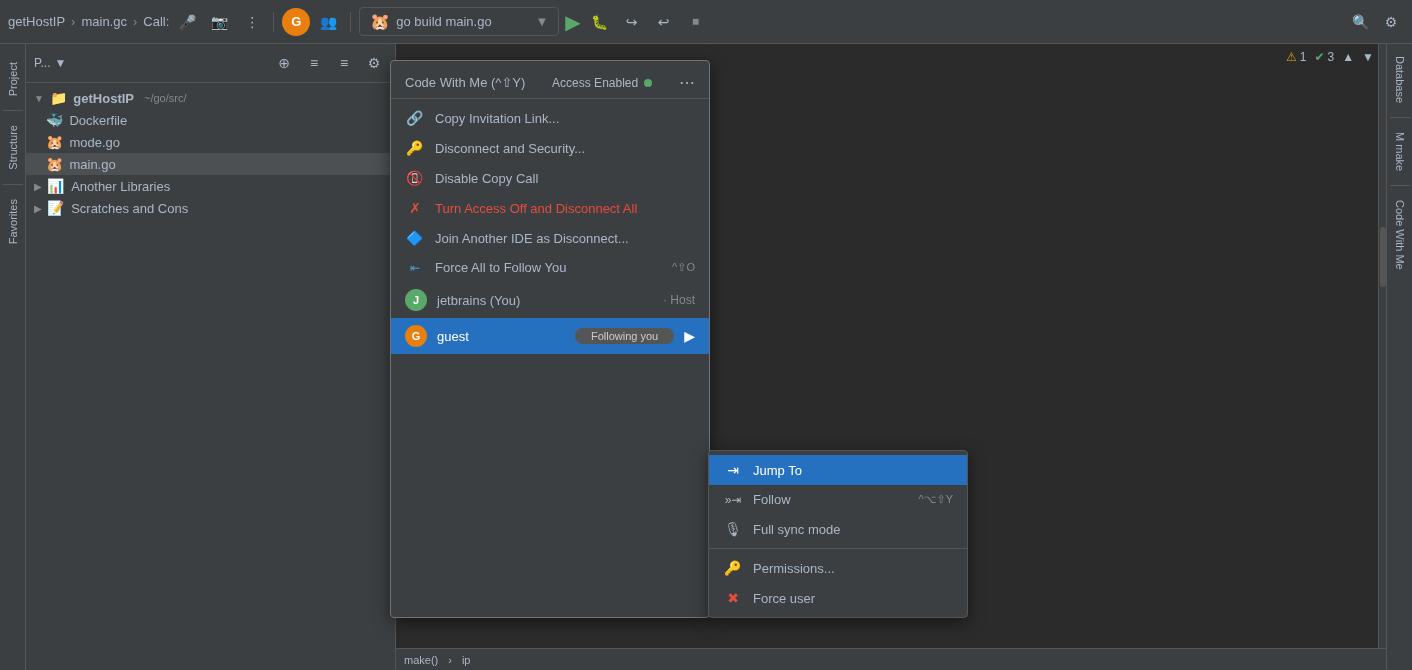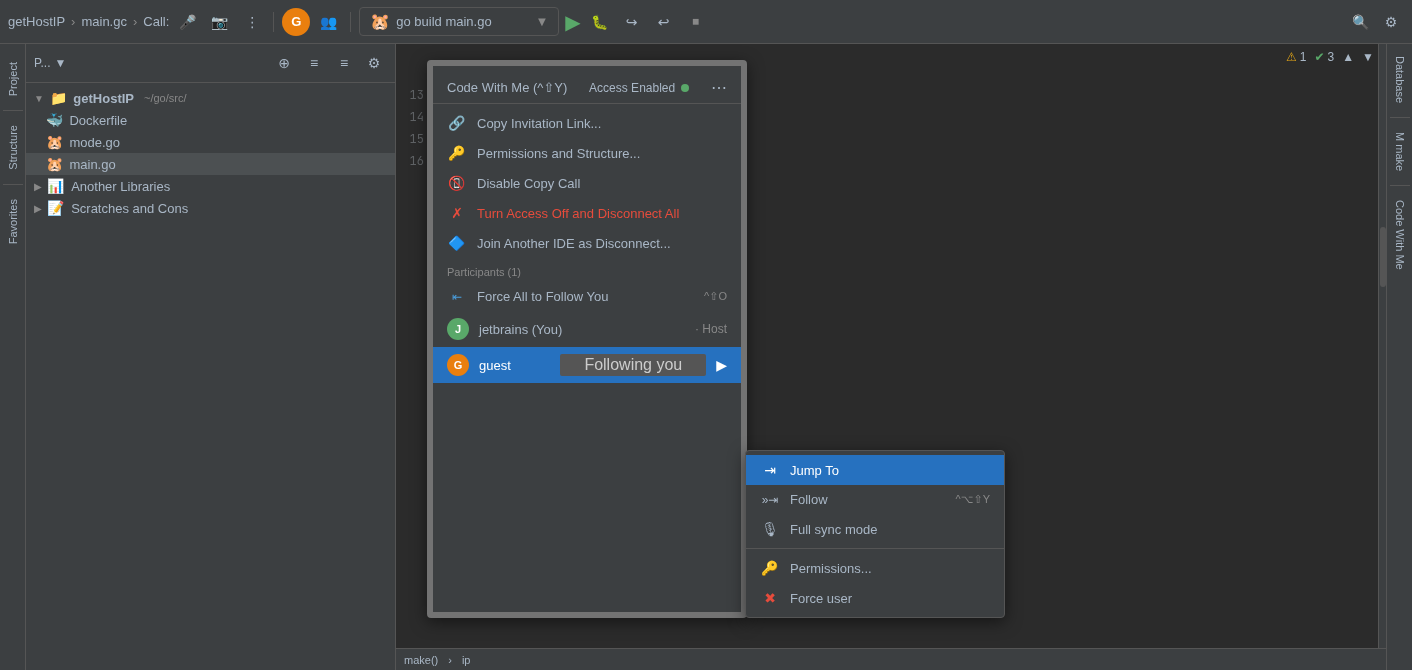--- a/index.html
+++ b/index.html
@@ -167,26 +167,25 @@
       top: 60px;
       left: 390px;
       z-index: 100;
       display: flex;
       gap: 0;
     }
 
     
     .main-menu {
       background: #3c3f41;
-      border: 6px solid #737373;
+      border: 1px solid #737373;
       border-radius: 4px;
       min-width: 320px;
       box-shadow: 0 4px 16px rgba(0,0,0,0.5);
       padding: 4px 0;
-      margin-left: 37px;
     }
     .menu-header {
       display: flex; align-items: center; justify-content: space-between;
       padding: 8px 14px 6px;
       border-bottom: 1px solid #555;
       margin-bottom: 4px;
     }
     .menu-title { color: #a9b7c6; font-size: 13px; font-weight: 500; }
     .access-badge {
       display: flex; align-items: center; gap: 6px;
@@ -221,22 +220,22 @@
       display: flex; align-items: center; justify-content: center;
       font-size: 11px; font-weight: bold; color: white;
       flex-shrink: 0;
     }
     .avatar-green { background: #59a869; }
     .avatar-orange { background: #e97f0e; }
     .participant-name { flex: 1; }
     .participant-role { color: #888; font-size: 12px; }
     .following-badge {
       background: #555; color: #ccc;
-      border-radius: 2px; padding: 2px 24px;
-      font-size: 16px; white-space: nowrap;
+      border-radius: 8px; padding: 2px 16px;
+      font-size: 11px; white-space: nowrap;
     }
     .participant-arrow { color: white; font-size: 14px; }
     .shortcut { color: #888; font-size: 11px; margin-left: auto; }
 
     
     .submenu {
       background: #3c3f41;
       border: 1px solid #555;
       border-radius: 4px;
       min-width: 260px;
@@ -416,36 +415,35 @@
       </div>
       <span class="menu-more">⋯</span>
     </div>
 
     <div class="menu-item">
       <span class="menu-item-icon">🔗</span>
       <span>Copy Invitation Link...</span>
     </div>
     <div class="menu-item">
       <span class="menu-item-icon">🔑</span>
-      <span>Permissions and Structure...</span>
+      <span>Disconnect and Security...</span>
     </div>
     <div class="menu-item">
       <span class="menu-item-icon" style="color:#888;">📵</span>
       <span>Disable Copy Call</span>
     </div>
     <div class="menu-item">
       <span class="menu-item-icon menu-item-red">✗</span>
       <span class="menu-item-red">Turn Access Off and Disconnect All</span>
     </div>
     <div class="menu-item">
       <span class="menu-item-icon menu-item-blue">🔷</span>
       <span>Join Another IDE as Disconnect...</span>
     </div>
 
-    <div class="menu-section-label">Participants (1)</div>
 
     <div class="menu-item">
       <span class="menu-item-icon" style="font-size:12px; color:#4a9edd;">⇤</span>
       <span>Force All to Follow You</span>
       <span class="shortcut">^⇧O</span>
     </div>
 
     <div class="participant-item">
       <div class="participant-avatar avatar-green">J</div>
       <span class="participant-name">jetbrains (You)</span>

